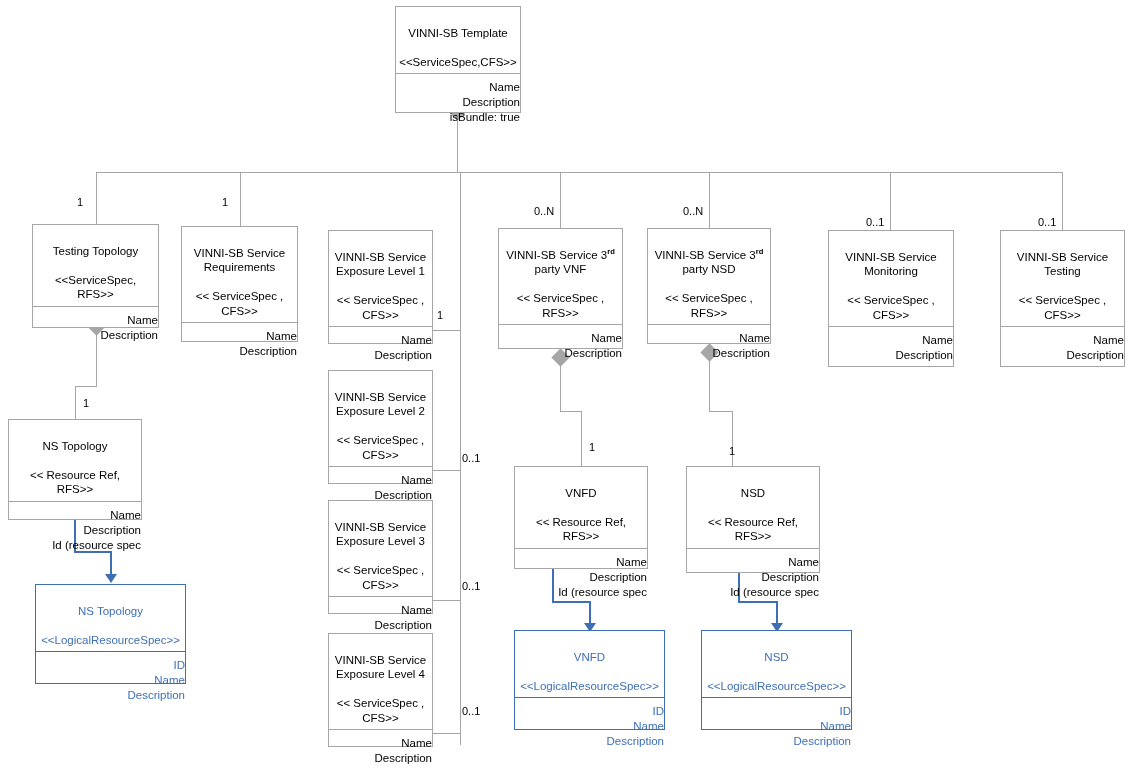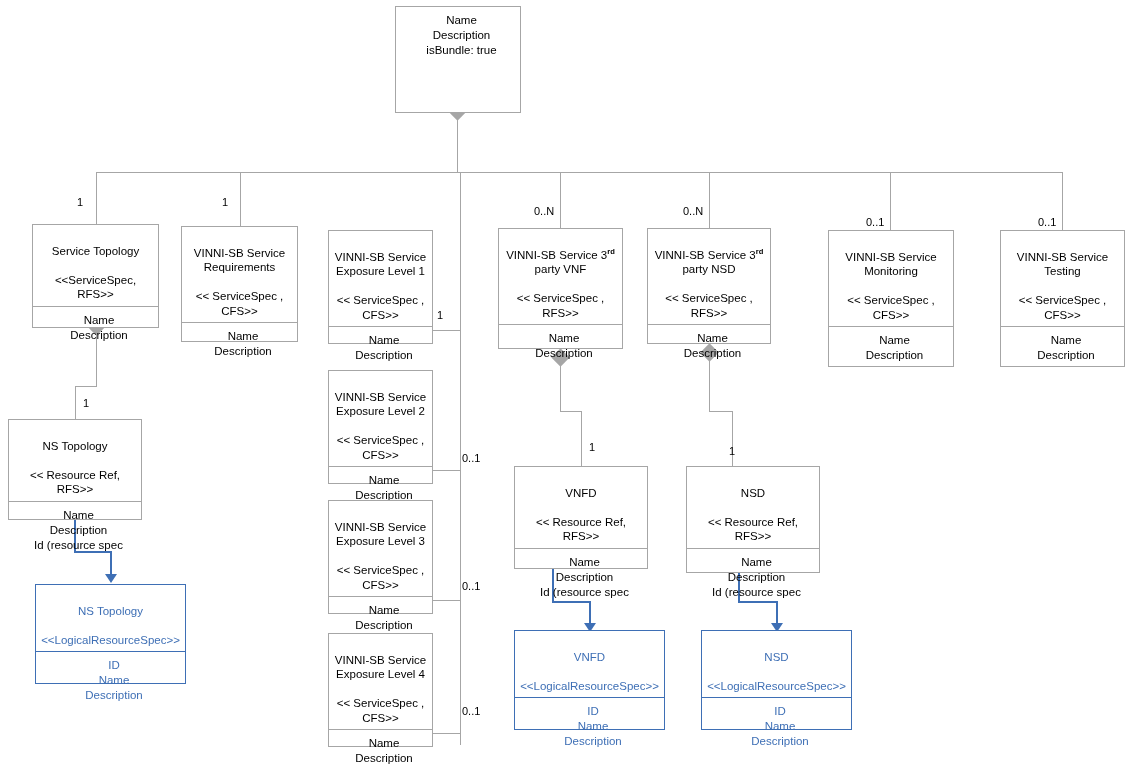--- a/index.html
+++ b/index.html
@@ -34,21 +34,21 @@
     padding:4px 3px 4px 3px;
     white-space:pre-line;
   }
   .uml .body{
     box-sizing:border-box;
     flex:1 1 auto;
     color:#000000;
     font-size:11.5px;
     line-height:15px;
     padding:6px 0 4px 7px;
-    text-align:center;
+    text-align:right;
     white-space:pre-line;
   }
   
   .uml.blue{ border-color:#3e6fb5; }
   .uml.blue .head{ border-bottom-color:#3e6fb5; color:#3e6fb5; }
   .uml.blue .body{ color:#3e6fb5; }
 
   
   .ln{ position:absolute; background:#a6a6a6; }
   .lnv{ width:1px; }
@@ -146,28 +146,32 @@
   <div class="mult" style="left:1038px;top:216px;">0..1</div>
   <div class="mult" style="left:437px;top:309px;">1</div>
   <div class="mult" style="left:462px;top:452px;">0..1</div>
   <div class="mult" style="left:462px;top:580px;">0..1</div>
   <div class="mult" style="left:462px;top:705px;">0..1</div>
   <div class="mult" style="left:83px;top:397px;">1</div>
   <div class="mult" style="left:589px;top:441px;">1</div>
   <div class="mult" style="left:729px;top:445px;">1</div>
 
   <div class="uml" style="left:395px;top:6px;width:126px;height:107px;">
+    <div class="head">
+      <span>VINNI-SB Template</span>
+      <br><span>&lt;&lt;ServiceSpec,CFS&gt;&gt;</span>
+    </div>
     <div class="body">Name
 Description
 isBundle: true</div>
   </div>
 
   <div class="uml" style="left:32px;top:224px;width:127px;height:104px;">
     <div class="head">
-      <span>Service Topology</span>
+      <span>Testing Topology</span>
       <br><span>&lt;&lt;ServiceSpec,
 RFS&gt;&gt;</span>
     </div>
     <div class="body">Name
 Description</div>
   </div>
 
   <div class="uml" style="left:181px;top:226px;width:117px;height:116px;">
     <div class="head">
       <span>VINNI-SB Service

